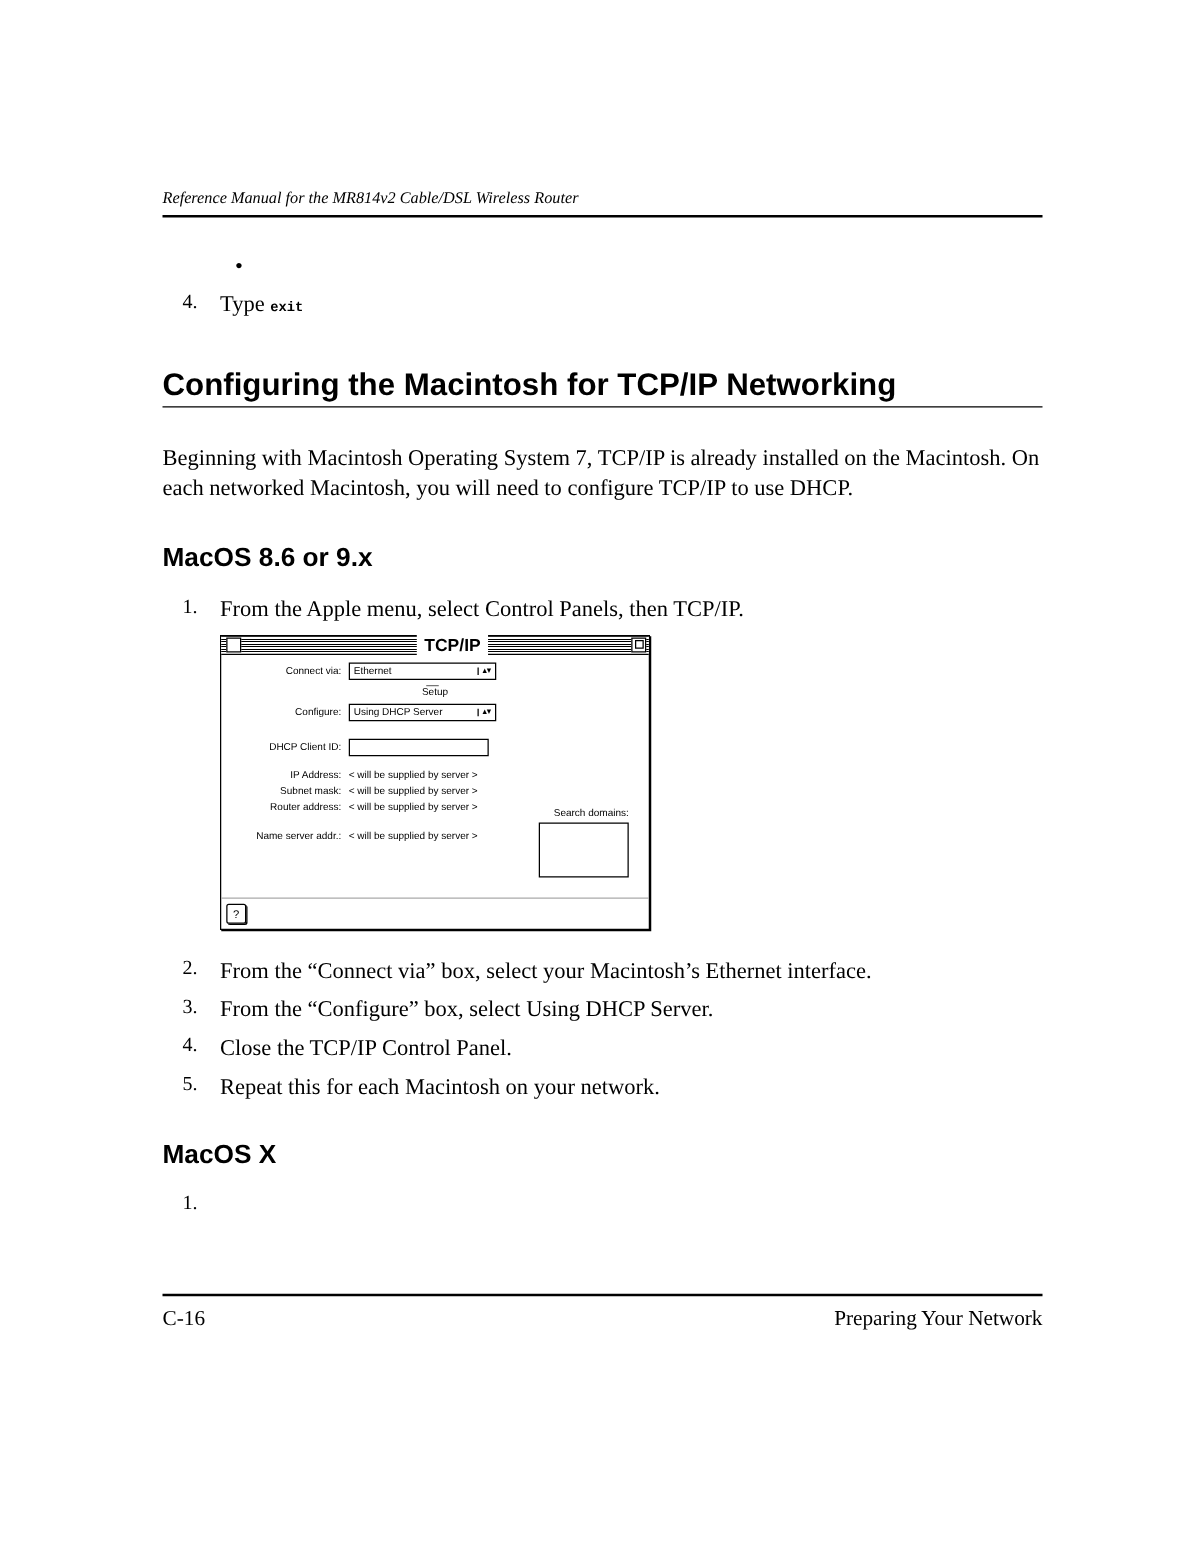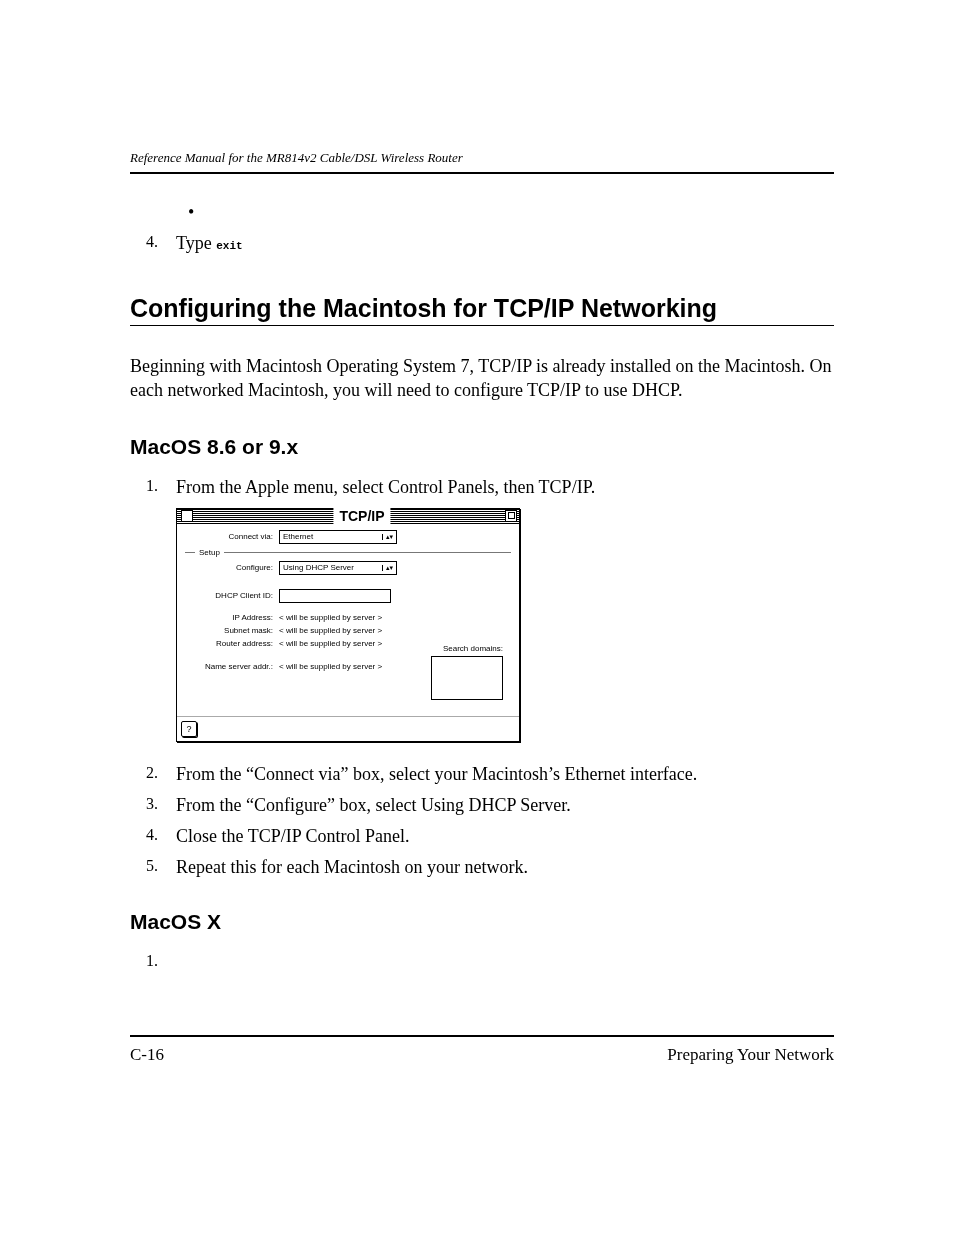--- a/index.html
+++ b/index.html
@@ -162,20 +162,21 @@
     background: #fff;
   }
   .panel-value {
     font-size: 8px;
   }
   .setup-divider {
     display: flex;
     align-items: center;
     margin: 4px 0 4px 0;
     font-size: 8px;
+    flex-direction: column;
   }
   .setup-divider .line-l { width:10px; border-top:1px solid #777; margin-right:4px;}
   .setup-divider .line-r { flex:1; border-top:1px solid #777; margin-left:4px;}
   .search-block {
     position: relative;
     margin-top: 8px;
     height: 54px;
   }
   .search-label {
     position: absolute;

